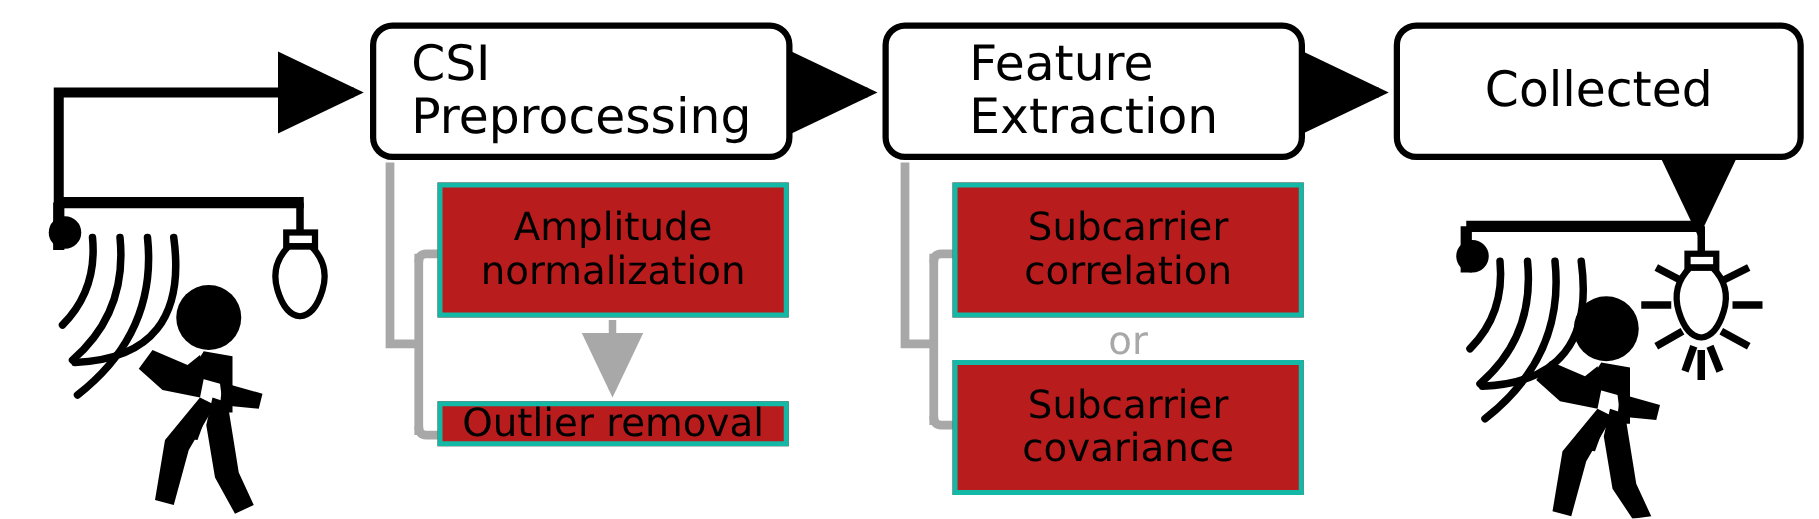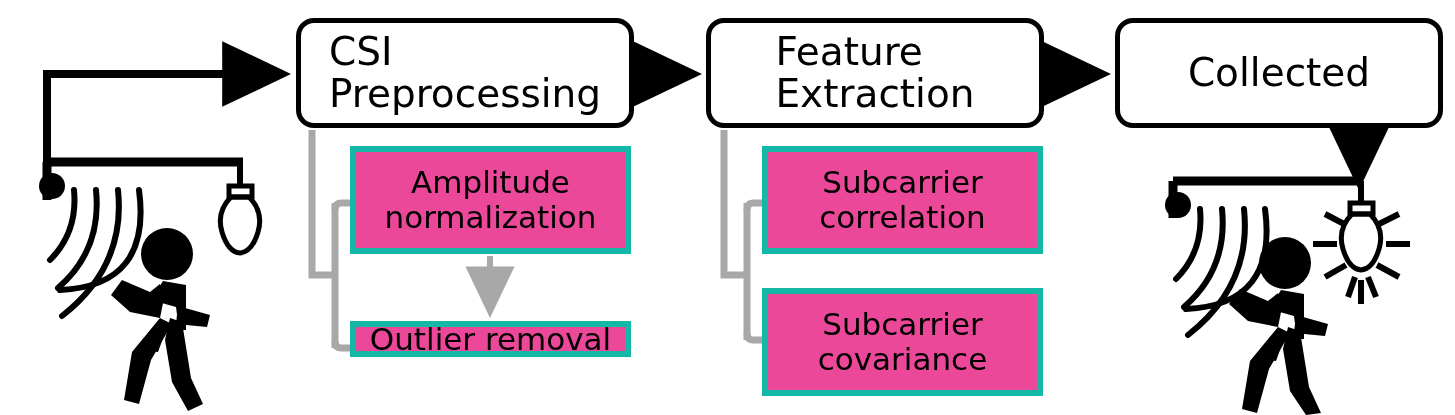--- a/index.html
+++ b/index.html
@@ -40,22 +40,22 @@
   #stage-preprocessing { left: 296px; top: 18px; width: 338px; height: 110px; }
   #stage-feature       { left: 706px; top: 18px; width: 338px; height: 110px; }
   #stage-detection     { left: 1115px; top: 18px; width: 328px; height: 110px; }
 
   .stage-label { display: block; white-space: pre-line; }
 
   
   .sub-box {
     position: absolute;
     box-sizing: border-box;
-    border: 6px solid #14b8a6;
-    background: #ec4899;
+    border: 4px solid #14b8a6;
+    background: #b91c1c;
     display: flex;
     align-items: center;
     justify-content: center;
     text-align: center;
     color: #000000;
     font-size: 31px;
     line-height: 1.12;
     z-index: 4;
   }
   #sub-amplitude { left: 350px; top: 146px; width: 281px; height: 108px; }
@@ -230,19 +230,20 @@
 
   <div class="sub-box" id="sub-outlier">
     <span class="sub-label">Outlier removal</span>
   </div>
 
   <div class="sub-box" id="sub-correlation">
     <span class="sub-label">Subcarrier
 correlation</span>
   </div>
 
+  <div class="or-text">or</div>
 
   <div class="sub-box" id="sub-covariance">
     <span class="sub-label">Subcarrier
 covariance</span>
   </div>
 
 </div>
 
 </body></html>

